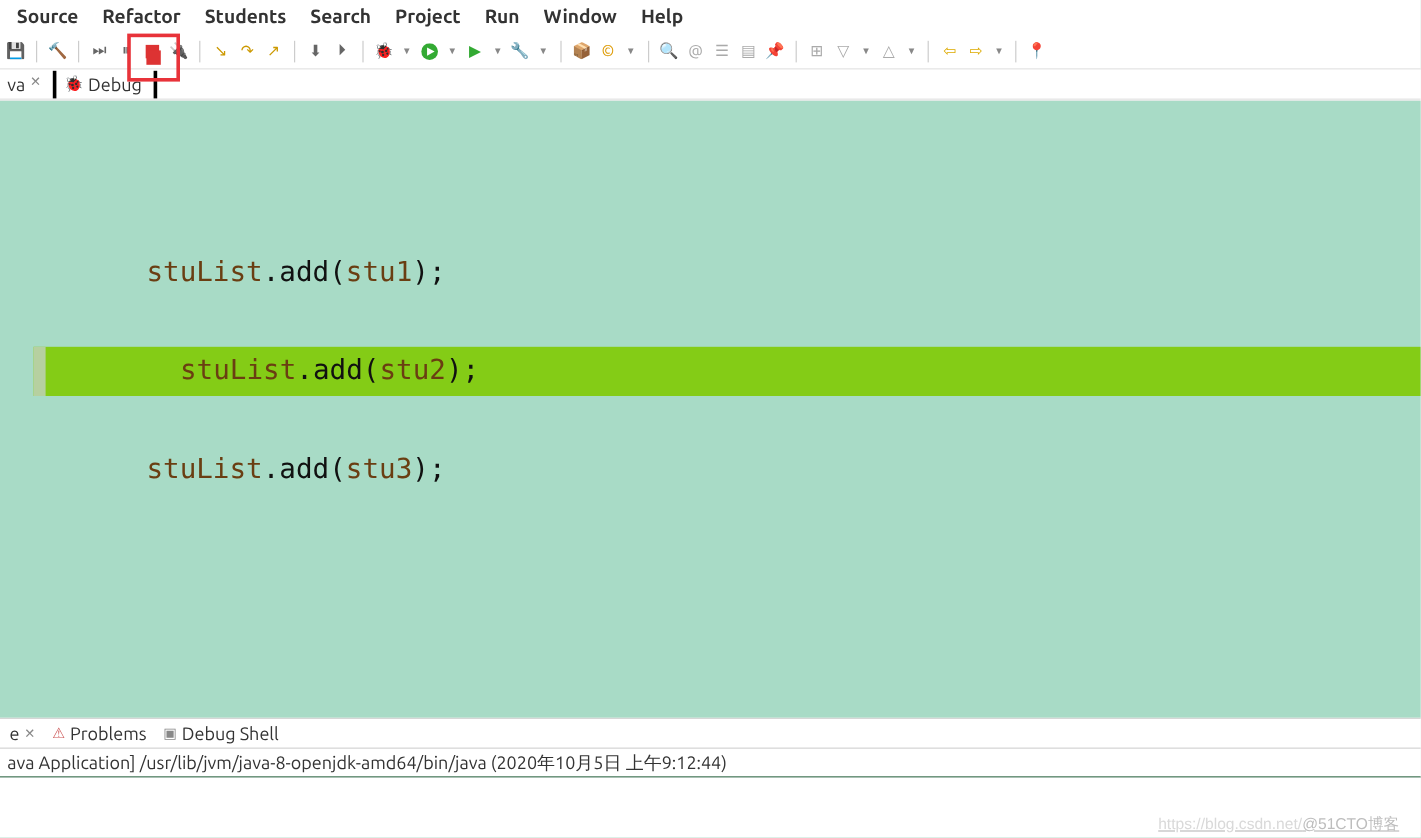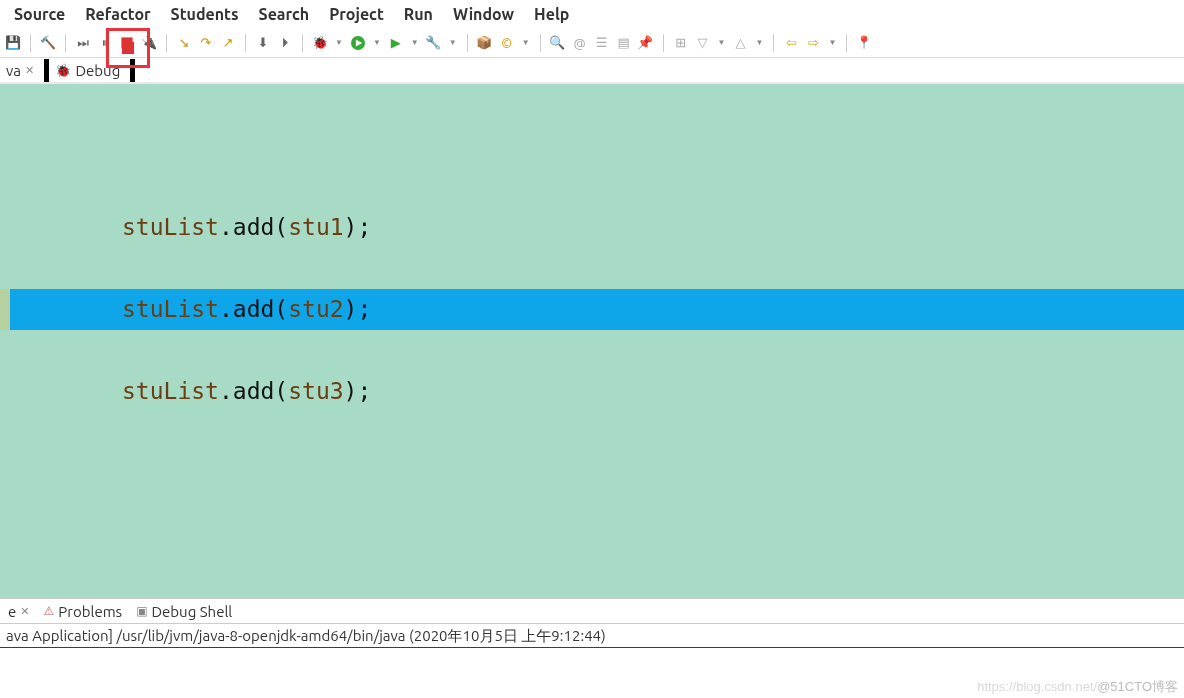--- a/index.html
+++ b/index.html
@@ -47,39 +47,39 @@
   .tabbar {
     display: flex; align-items: flex-end;
     height: 26px;
     font-size: 15px;
     color: #333;
     border-bottom: 2px solid #e9e9e9;
     background: #fff;
   }
   .tab {
     padding: 3px 10px 3px 6px;
-    border-right: 5px solid #000000;
-    display: flex; align-items: center; gap: 4px;
+    border-right: 3px solid #000000;
+    display: flex; align-items: flex-start; gap: 4px;
   }
   .tab .close { font-size: 11px; color: #888; }
   .bug-icon { color: #5a8; font-size: 13px; }
   .editor {
     background: #a8dbc6;
     width: 100%;
     height: 514px;
     font-family: "DejaVu Sans Mono","Consolas",monospace;
     font-size: 23px;
     line-height: 41px;
     white-space: pre;
     color: #111;
     overflow: hidden;
     position: relative;
   }
   .code-line { padding-left: 122px; height: 41px; }
-  .cl-highlight { background: #0ea5e9; }
+  .cl-highlight { background: #84cc16; margin-left: 28px; }
   .cl-break-gutter {
     position: absolute; left: 0; top: 0; width: 10px; height: 41px;
     background: #b6d0a0;
   }
   .kw { color: #911a52; font-weight: bold; }
   .var { color: #6a3e12; }
   .str { color: #1a19f5; }
   .bottom-tabs {
     display: flex; align-items: center;
     height: 26px; font-size: 15px; color: #333;
@@ -88,23 +88,24 @@
     background: #fff;
   }
   .bottom-tabs .btab { display: flex; align-items: center; gap: 4px; padding: 0 4px; }
   .status {
     height: 24px; font-size: 15px; color: #333;
     padding: 3px 6px;
     border-bottom: 1px solid #14532d;
     background: #fff;
   }
   .watermark {
-    position: absolute; right: 6px; bottom: 2px;
+    position: absolute; right: 18px; bottom: 2px;
     font-size: 13px; color: #bdbdbd;
     font-family: sans-serif;
+    text-decoration: underline;
   }
   .watermark .left { color: #d9d9d9; }
   .tri-down { font-size: 8px; color: #888; padding: 0 2px; }
   svg.ic { width: 14px; height: 14px; }
   .ic-run { fill: #3a3; }
   .ic-stop { fill: #d33; }
   .blank-area { height: 46px; background: #fff; }
 </style>
 </head>
 <body>

